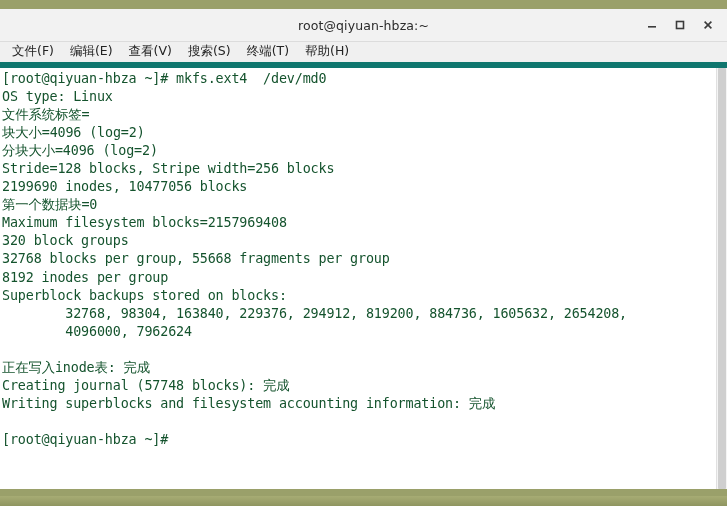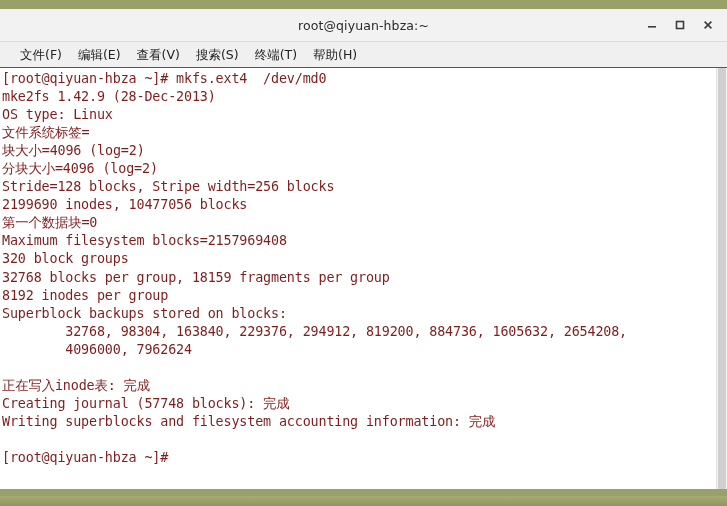--- a/index.html
+++ b/index.html
@@ -64,24 +64,24 @@
     line-height: 1;
     cursor: default;
   }
   .wbtn svg { display: block; }
 
   
   .menubar {
     height: 26px;
     min-height: 26px;
     background: #f0f0f0;
-    border-bottom: 1px solid #0f766e;
-    display: flex;
-    align-items: flex-end;
-    padding-left: 12px;
+    border-bottom: 6px solid #0f766e;
+    display: flex;
+    align-items: center;
+    padding-left: 4px;
     box-sizing: border-box;
   }
   .menu-item {
     font-family: "DejaVu Sans", sans-serif;
     font-size: 12.5px;
     color: #232323;
     padding: 2px 8px 3px 8px;
     cursor: default;
     user-select: none;
     white-space: nowrap;
@@ -100,21 +100,21 @@
     background: #ffffff;
     padding: 2px 0 0 2px;
     box-sizing: border-box;
     overflow: hidden;
     min-width: 0;
   }
   .term-line {
     font-family: "DejaVu Sans Mono", monospace;
     font-size: 13.4px;
     line-height: 18.05px;
-    color: #7f1d1d;
+    color: #14532d;
     white-space: pre;
     letter-spacing: -0.15px;
     height: 18.05px;
   }
   .term-line.blank { color: transparent; }
 
   
   .scrollbar {
     width: 11px;
     min-width: 11px;
@@ -175,31 +175,30 @@
     <div class="menu-item">编辑(E)</div>
     <div class="menu-item">查看(V)</div>
     <div class="menu-item">搜索(S)</div>
     <div class="menu-item">终端(T)</div>
     <div class="menu-item">帮助(H)</div>
   </div>
 
   <div class="term-wrap">
     <div class="terminal" id="terminal-output">
         <div class="term-line">[root@qiyuan-hbza ~]# mkfs.ext4  /dev/md0</div>
-        <div class="term-line">mke2fs 1.42.9 (28-Dec-2013)</div>
         <div class="term-line">OS type: Linux</div>
         <div class="term-line">文件系统标签=</div>
         <div class="term-line">块大小=4096 (log=2)</div>
         <div class="term-line">分块大小=4096 (log=2)</div>
         <div class="term-line">Stride=128 blocks, Stripe width=256 blocks</div>
         <div class="term-line">2199690 inodes, 10477056 blocks</div>
         <div class="term-line">第一个数据块=0</div>
         <div class="term-line">Maximum filesystem blocks=2157969408</div>
         <div class="term-line">320 block groups</div>
-        <div class="term-line">32768 blocks per group, 18159 fragments per group</div>
+        <div class="term-line">32768 blocks per group, 55668 fragments per group</div>
         <div class="term-line">8192 inodes per group</div>
         <div class="term-line">Superblock backups stored on blocks:</div>
         <div class="term-line">        32768, 98304, 163840, 229376, 294912, 819200, 884736, 1605632, 2654208,</div>
         <div class="term-line">        4096000, 7962624</div>
         <div class="term-line blank">&nbsp;</div>
         <div class="term-line">正在写入inode表: 完成</div>
         <div class="term-line">Creating journal (57748 blocks): 完成</div>
         <div class="term-line">Writing superblocks and filesystem accounting information: 完成</div>
         <div class="term-line blank">&nbsp;</div>
         <div class="term-line">[root@qiyuan-hbza ~]# </div>

